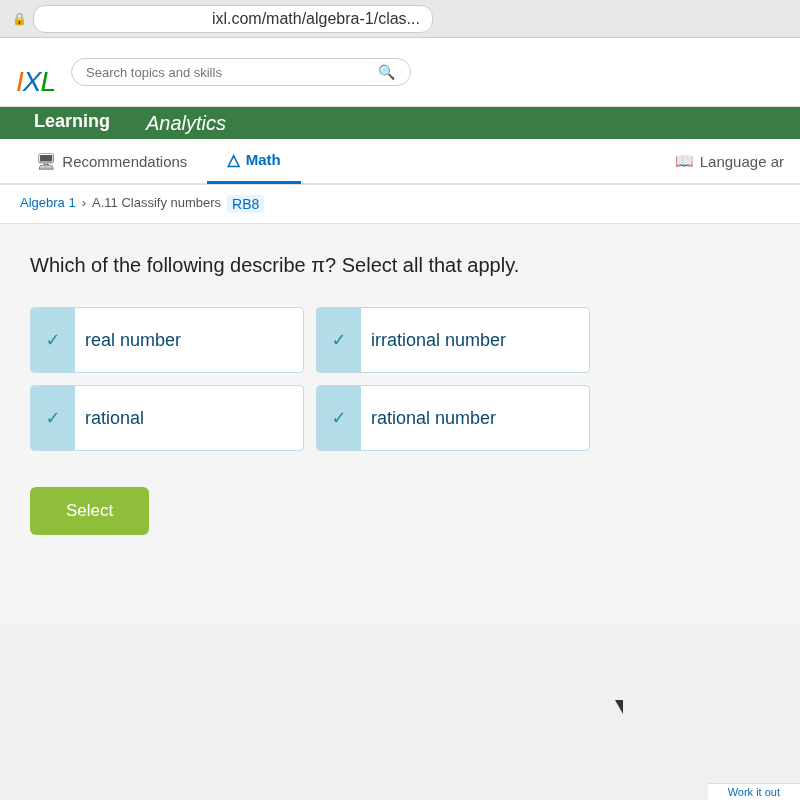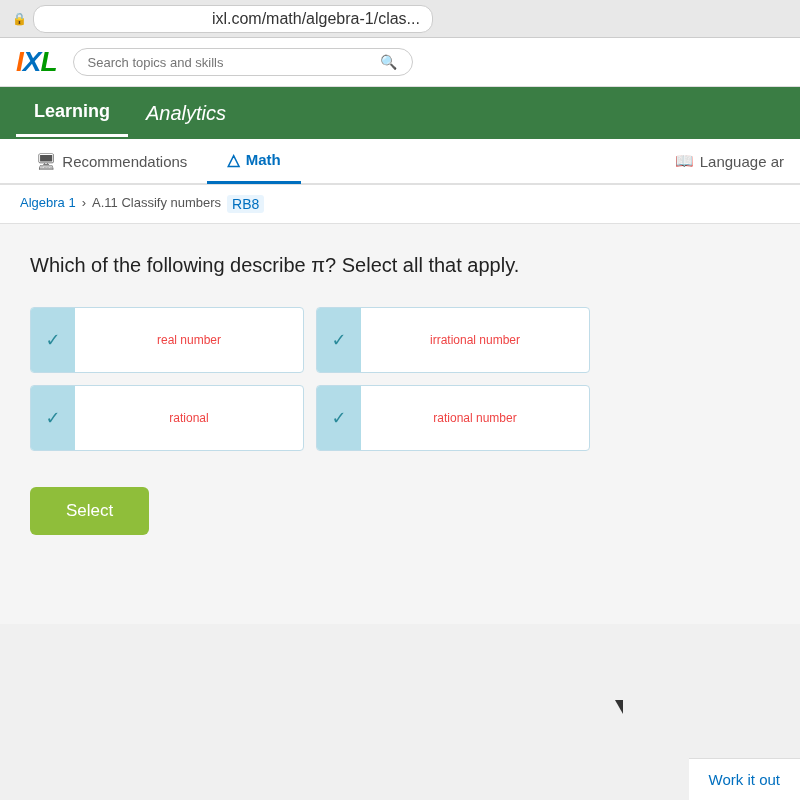--- a/index.html
+++ b/index.html
@@ -42,22 +42,23 @@
     .ixl-header {
       background: white;
       padding: 8px 16px;
       display: flex;
       align-items: center;
       gap: 16px;
       border-bottom: 1px solid #ddd;
     }
     .ixl-logo {
       font-size: 28px;
-      font-weight: bold;
+      font-weight: normal;
       letter-spacing: -1px;
+      margin-top: 20px;
     }
     .ixl-logo .i-letter { color: #ff6600; font-style: italic; }
     .ixl-logo .x-letter { color: #006fbf; font-style: italic; }
     .ixl-logo .l-letter { color: #009900; font-style: italic; }
     .search-bar {
       display: flex;
       align-items: center;
       border: 1px solid #ccc;
       border-radius: 20px;
       padding: 5px 14px;
@@ -77,21 +78,21 @@
       color: #555;
       font-size: 14px;
     }
 
     
     .nav-bar {
       background: #3a7d44;
       display: flex;
       align-items: center;
       padding: 0 16px;
-      height: 52px;
+      height: 32px;
     }
     .nav-item {
       color: white;
       font-size: 18px;
       padding: 0 18px;
       height: 48px;
       display: flex;
       align-items: center;
       cursor: pointer;
       font-weight: 400;
@@ -199,23 +200,23 @@
       min-height: 64px;
       background: #b2dce8;
       display: flex;
       align-items: center;
       justify-content: center;
       font-size: 18px;
       color: #2a8a9a;
     }
     .answer-label {
       flex: 1;
-      text-align: center;
-      font-size: 12px;
-      color: #ef4444;
+      text-align: left;
+      font-size: 18px;
+      color: #0c4a6e;
       padding: 0 10px;
     }
 
     
     .submit-btn {
       background: #8fbe3a;
       color: white;
       border: none;
       border-radius: 6px;
       padding: 14px 36px;
@@ -223,22 +224,22 @@
       cursor: pointer;
       font-weight: 500;
     }
 
     
     .work-it-out {
       position: absolute;
       bottom: 0;
       right: 0;
       background: white;
-      padding: 12px 20px;
-      font-size: 15px;
+      padding: 2px 20px;
+      font-size: 11px;
       color: #006fbf;
       border-top: 1px solid #ddd;
     }
 
     
     .cursor {
       position: absolute;
       width: 0;
       height: 0;
       border-style: solid;

